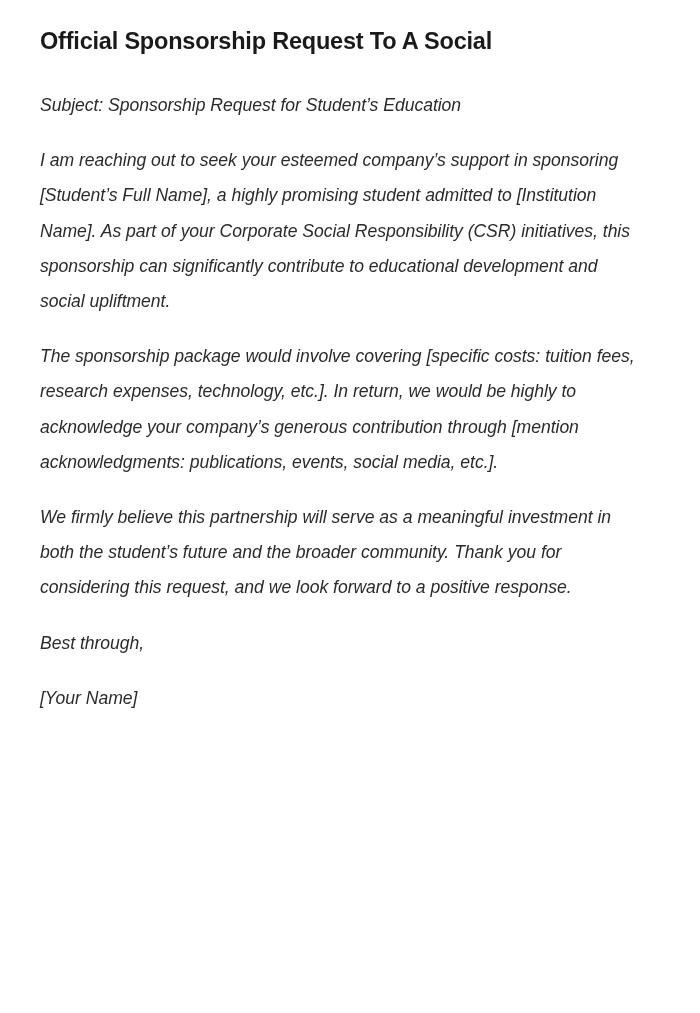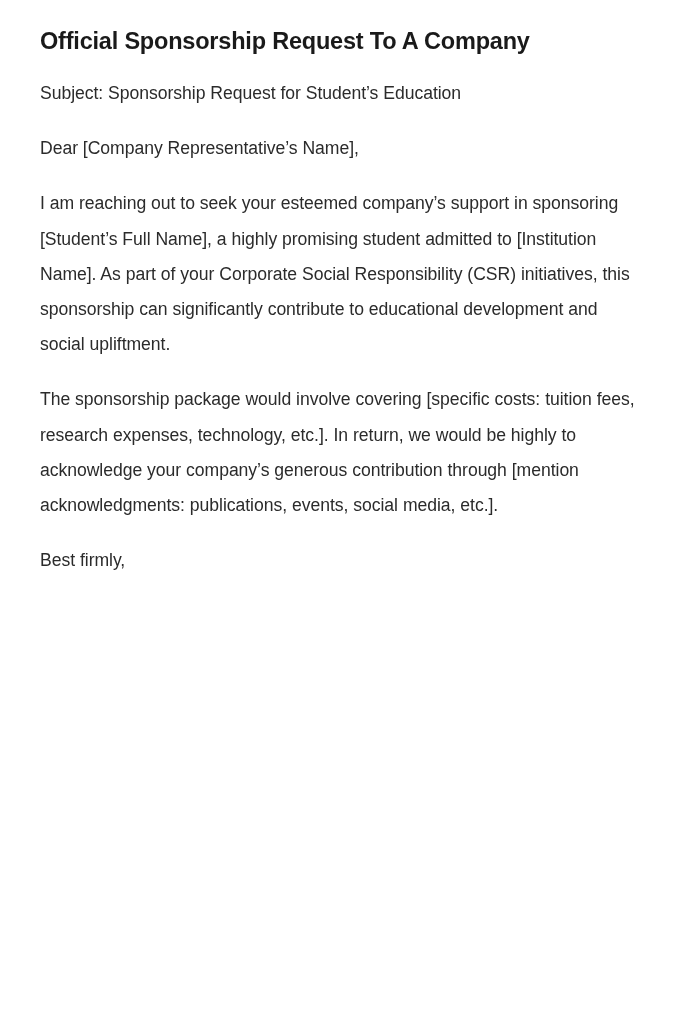--- a/index.html
+++ b/index.html
@@ -25,21 +25,22 @@
     margin: 0 0 0 0;
     font-size: 23.5px;
     line-height: 30px;
     font-weight: 700;
     letter-spacing: -0.2px;
     color: #1a1a1a;
     font-family: "Liberation Sans", sans-serif;
     white-space: nowrap;
   }
   .body-block {
-    margin-top: 20px;
+    margin-top: 32px;
+    font-style: italic;
   }
   .para {
     margin: 0 0 20px 0;
     font-size: 17.6px;
     line-height: 35.2px;
     font-weight: 400;
     color: #2b2b2b;
     max-width: 602px;
     text-align: left;
     letter-spacing: -0.05px;
@@ -47,32 +48,33 @@
   }
   .para:last-child {
     margin-bottom: 0;
   }
 </style>
 </head>
 <body>
 
 <div class="page">
 
-  <h1 class="doc-title">Official Sponsorship Request To A Company</h1>
+  <h1 class="doc-title">Official Sponsorship Request To A Social</h1>
 
   <div class="body-block">
 
     <p class="para">Subject: Sponsorship Request for Student’s Education</p>
 
-    <p class="para">Dear [Company Representative’s Name],</p>
 
     <p class="para">I am reaching out to seek your esteemed company’s support in sponsoring [Student’s Full Name], a highly promising student admitted to [Institution Name]. As part of your Corporate Social Responsibility (CSR) initiatives, this sponsorship can significantly contribute to educational development and social upliftment.</p>
 
     <p class="para">The sponsorship package would involve covering [specific costs: tuition fees, research expenses, technology, etc.]. In return, we would be highly to acknowledge your company’s generous contribution through [mention acknowledgments: publications, events, social media, etc.].</p>
 
+    <p class="para">We firmly believe this partnership will serve as a meaningful investment in both the student’s future and the broader community. Thank you for considering this request, and we look forward to a positive response.</p>
 
-    <p class="para">Best firmly,</p>
+    <p class="para">Best through,</p>
 
+    <p class="para">[Your Name]</p>
 
 
 
   </div>
 </div>
 
 </body></html>

